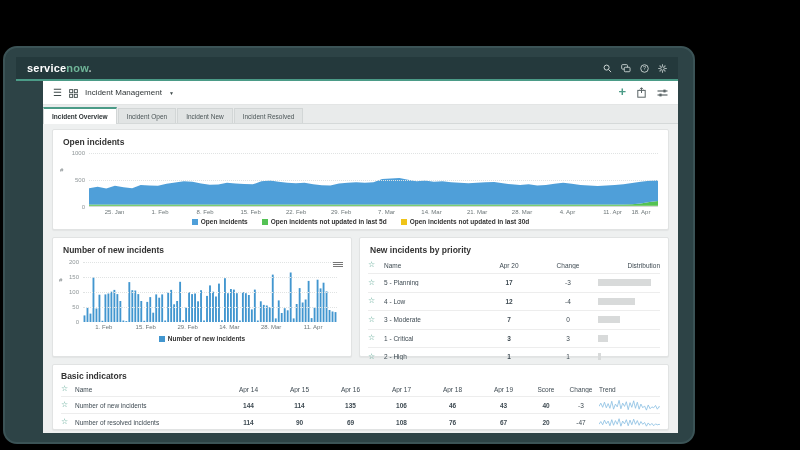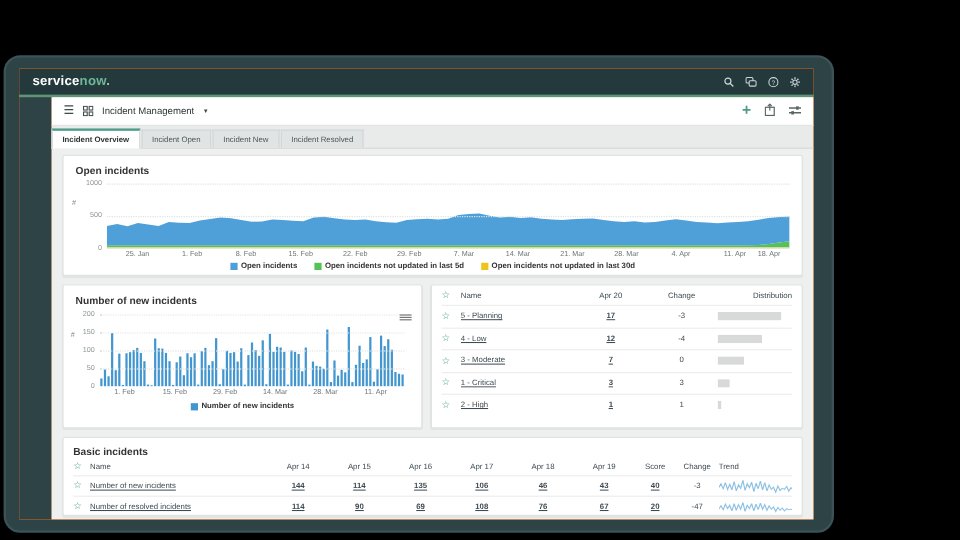--- a/index.html
+++ b/index.html
@@ -1,20 +1,20 @@
 <!DOCTYPE html>
 <html><head>
 <meta charset="utf-8">
 <style>
   html,body{margin:0;padding:0;background:#000;}
   .stage{position:relative;width:800px;height:450px;background:#000;overflow:hidden;
          font-family:"Liberation Sans",sans-serif;-webkit-font-smoothing:antialiased;}
   .bezel{position:absolute;left:3px;top:46px;width:692px;height:398px;background:#2d4346;
          border:2px solid #3b5356;border-radius:14px;box-sizing:border-box;}
-  .screen{position:absolute;left:11px;top:9px;width:662px;height:376px;background:#f97316;
+  .screen{position:absolute;left:11px;top:9px;width:662px;height:376px;background:#eab308;
           overflow:hidden;display:flex;flex-direction:column;}
 
   
   .navbar{flex:0 0 22px;background:#24393c;display:flex;align-items:center;padding:0 11px;}
   .logo{font-size:11px;font-weight:bold;color:#fff;letter-spacing:.2px;line-height:1;}
   .logo .now{color:#6fb598;}
   .logo .dot{color:#aebdb8;}
   .nav-icons{margin-left:auto;display:flex;gap:9px;align-items:center;}
   .nav-icons svg{display:block;}
   .accent{flex:0 0 2px;background:#4b9b87;}
@@ -376,20 +376,21 @@
                   </div>
                 <div class="legend legendB" id="legendB">
                     <div class="item">
                       <span class="swatch" style="background: rgb(66, 150, 207);"></span>
                       <span>Number of new incidents</span>
                     </div>
                   </div>
               </div>
 
               <div class="card cardC">
+                <div class="card-title">New incidents by priority</div>
                 <div class="tbl tblC" id="tableC">
                     <div class="trow head">
                       <span class="tc c-star star">☆</span>
                       <span class="tc c-name">Name</span>
                       <span class="tc c-val">Apr 20</span>
                       <span class="tc c-chg">Change</span>
                       <span class="tc c-dist" style="text-align: right;">Distribution</span>
                     </div>
                     <div class="trow">
                       <span class="tc c-star star">☆</span>
@@ -434,21 +435,21 @@
                       <span class="tc c-chg">1</span>
                       <span class="tc c-dist">
                         <div class="distfill" style="width: 5.16%;"></div>
                       </span>
                     </div>
                   </div>
               </div>
             </div>
 
             <div class="card cardD">
-              <div class="card-title" style="padding:6px 8px 1px;">Basic incidents</div>
+              <div class="card-title" style="padding:6px 8px 1px;">Basic indicators</div>
               <div class="tbl tblD" id="tableD">
                   <div class="trow head">
                     <span class="tc c-star star">☆</span>
                     <span class="tc c-name">Name</span>
                     <span class="tc c-d">Apr 14</span>
                     <span class="tc c-d">Apr 15</span>
                     <span class="tc c-d">Apr 16</span>
                     <span class="tc c-d">Apr 17</span>
                     <span class="tc c-d">Apr 18</span>
                     <span class="tc c-d">Apr 19</span>

